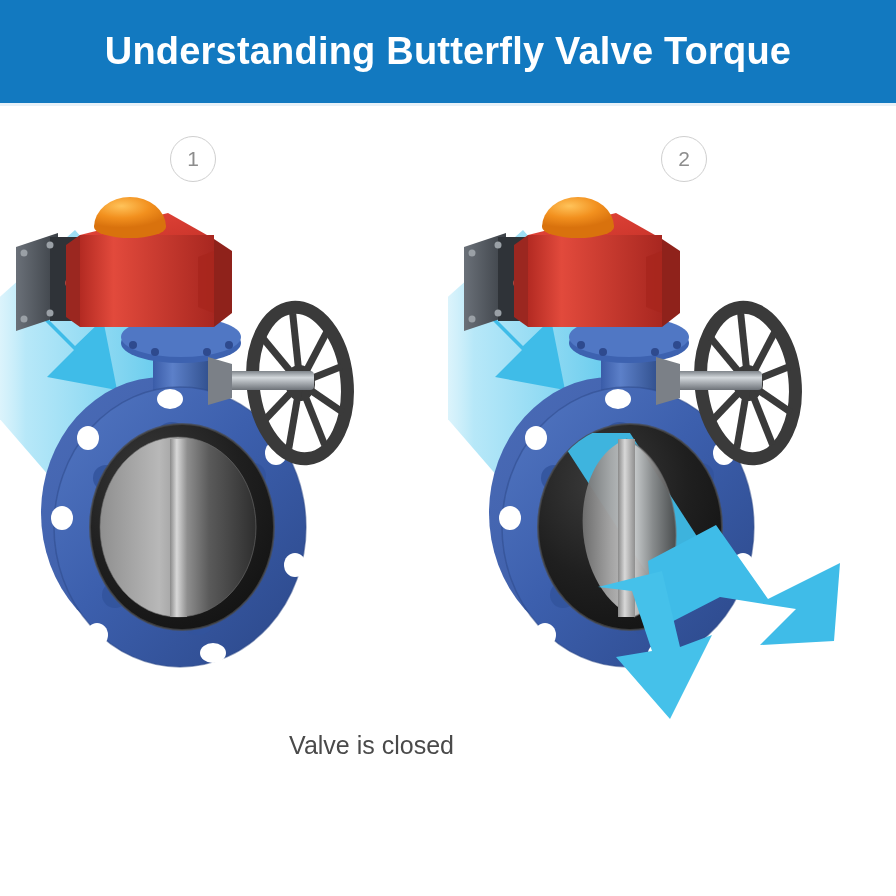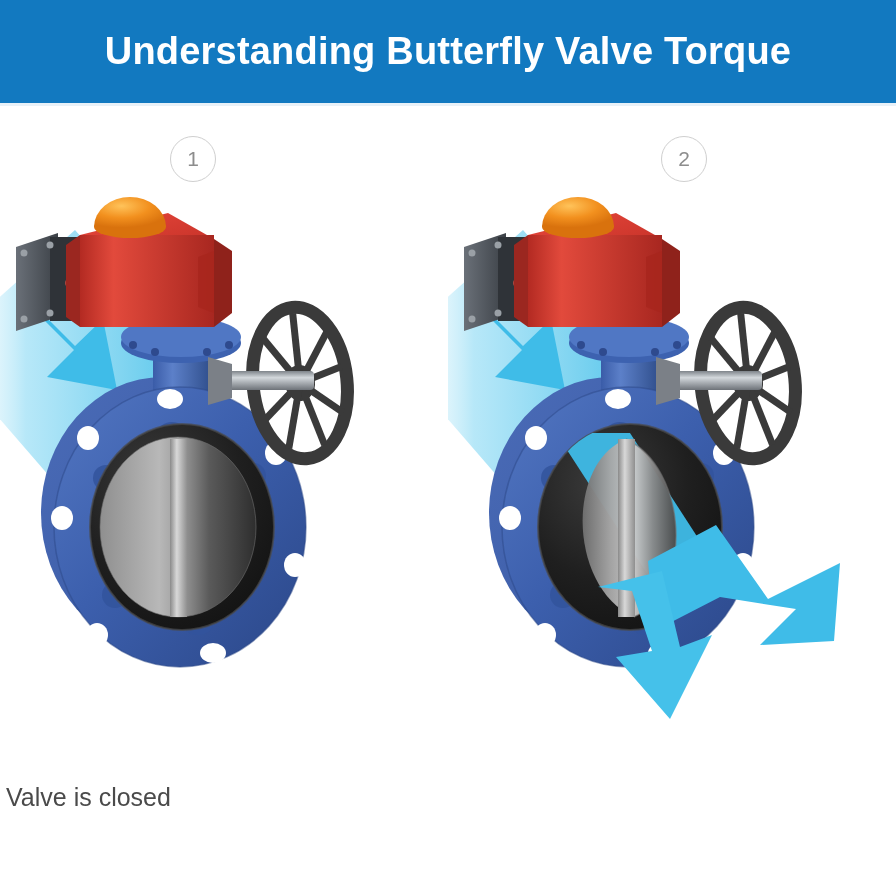--- a/index.html
+++ b/index.html
@@ -75,23 +75,23 @@
     justify-content: center;
     color: #8d8d8d;
     font-size: 21px;
     background: #ffffff;
   }
   #panel-closed .step-badge { left: 170px; }
   #panel-open   .step-badge { left: 213px; }
 
   .panel-caption {
     position: absolute;
-    top: 680px;
+    top: 628px;
     width: 448px;
-    text-align: left;
+    text-align: right;
     color: #4a4a4a;
     font-size: 25px;
   }
   #panel-closed .panel-caption { left: 6px; }
   #panel-open   .panel-caption { left: 0px; }
 
   .valve-stage {
     position: absolute;
     top: 92px;
     left: 0;

